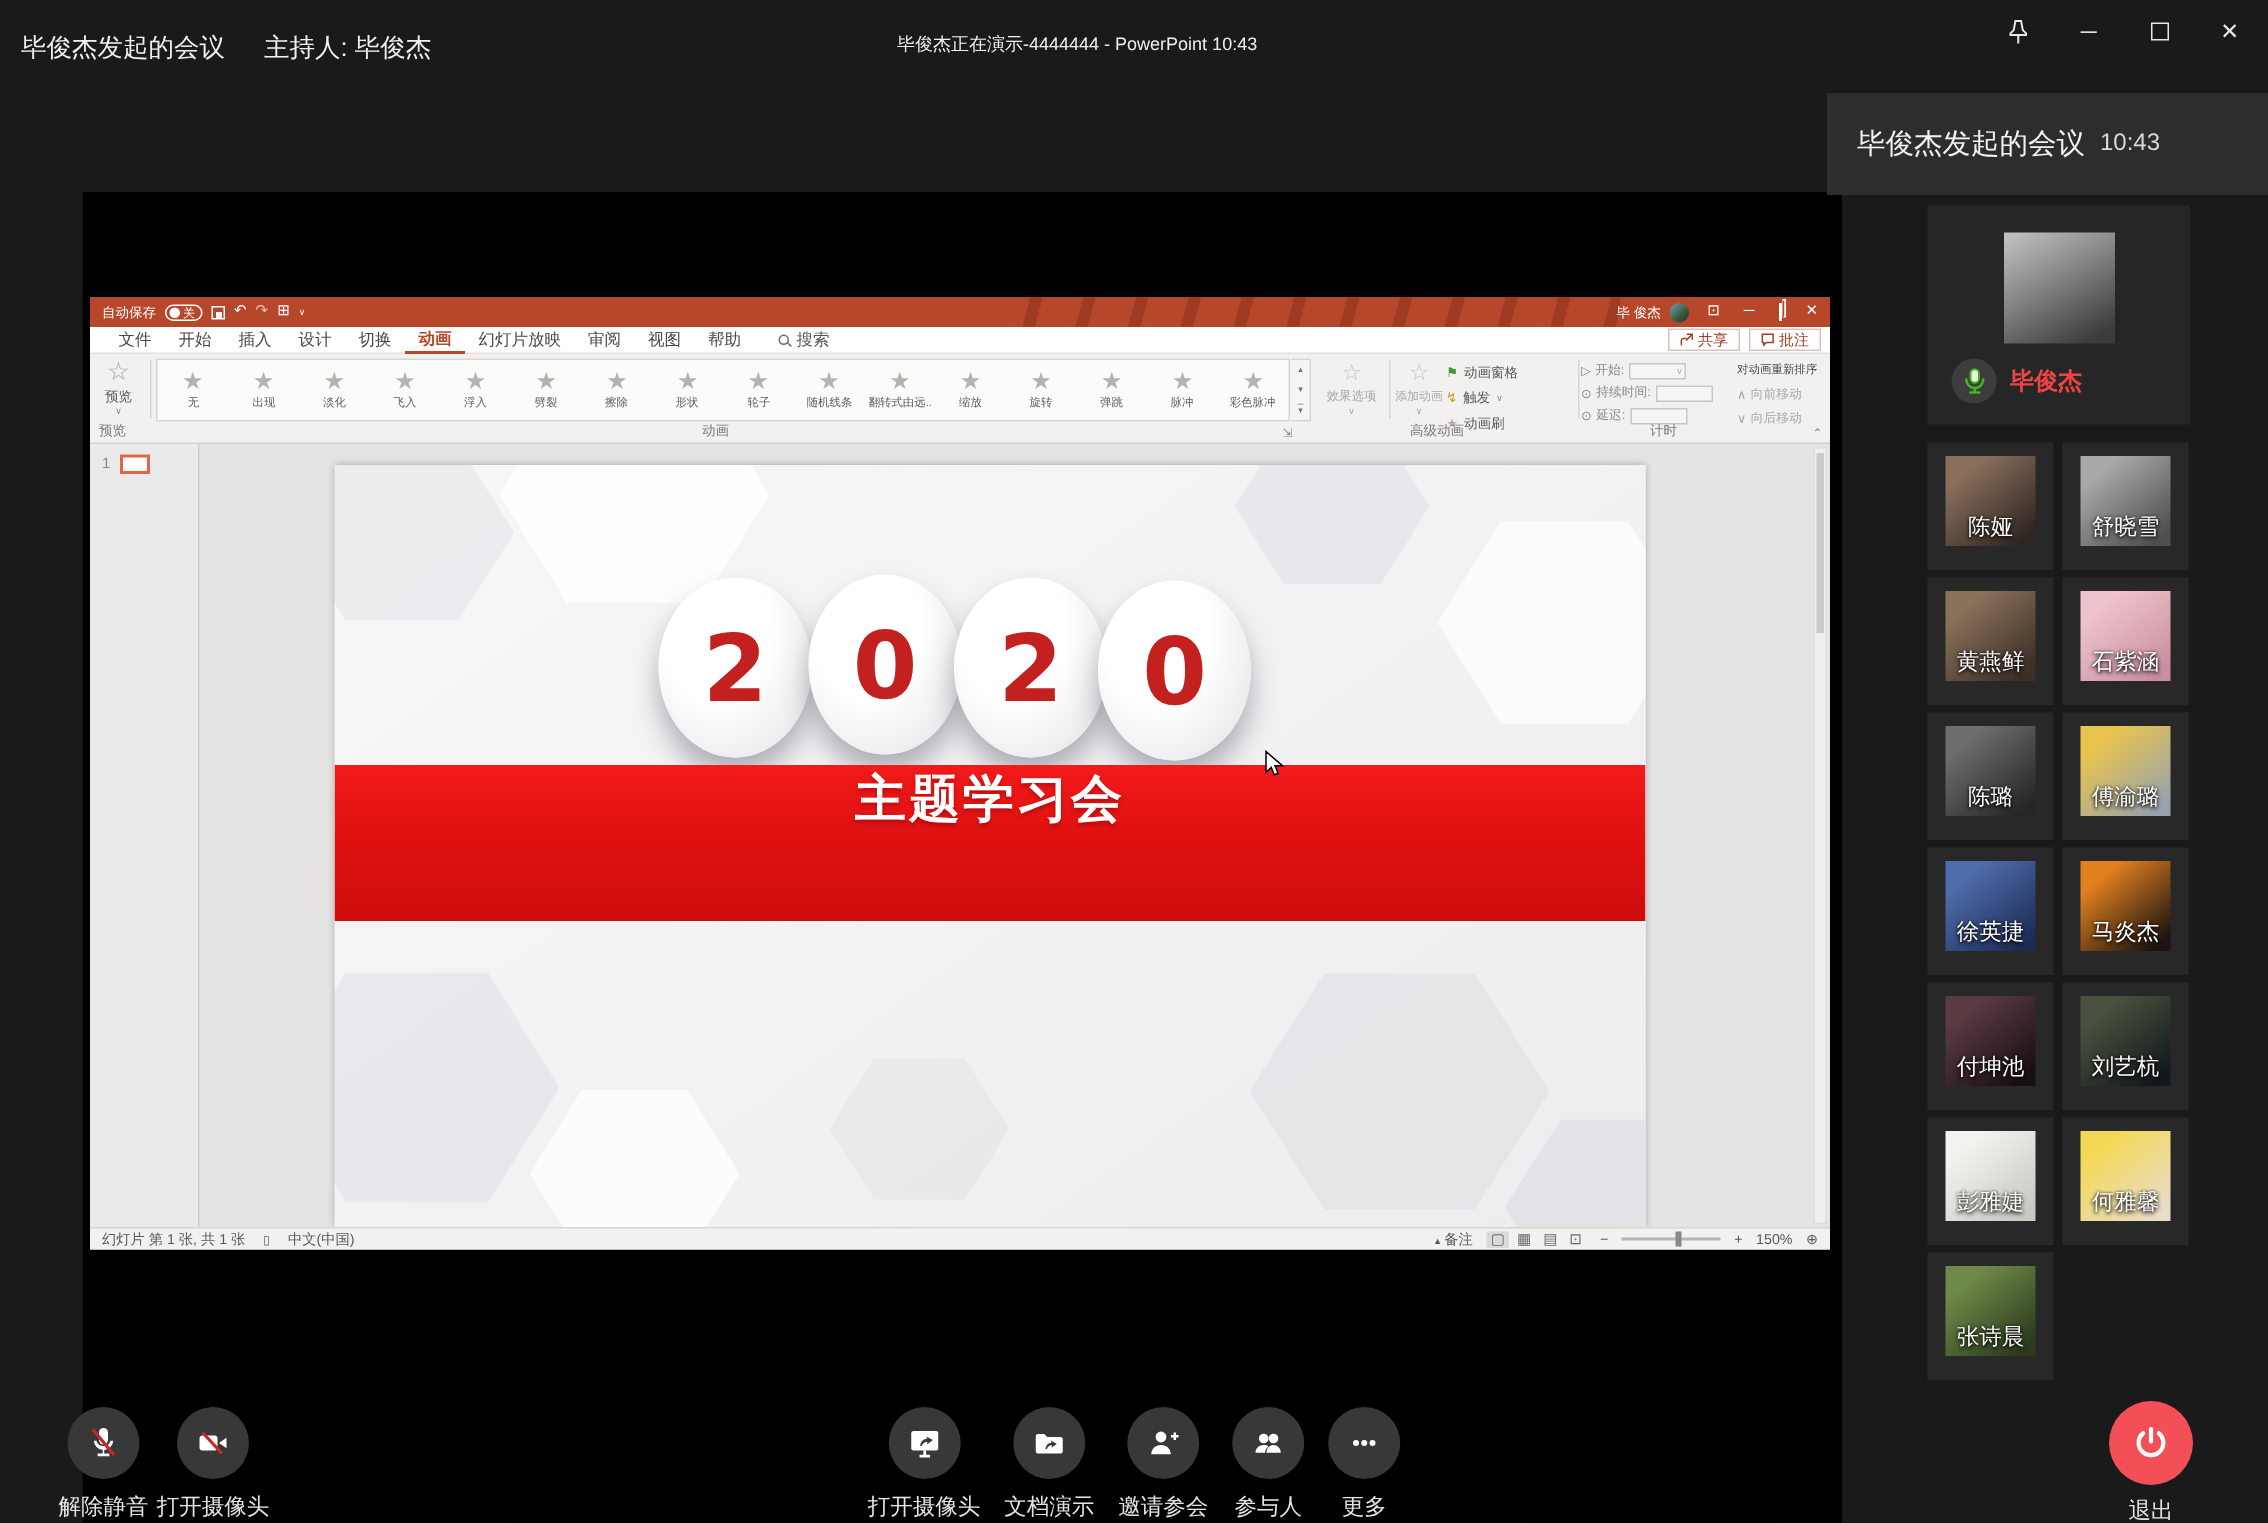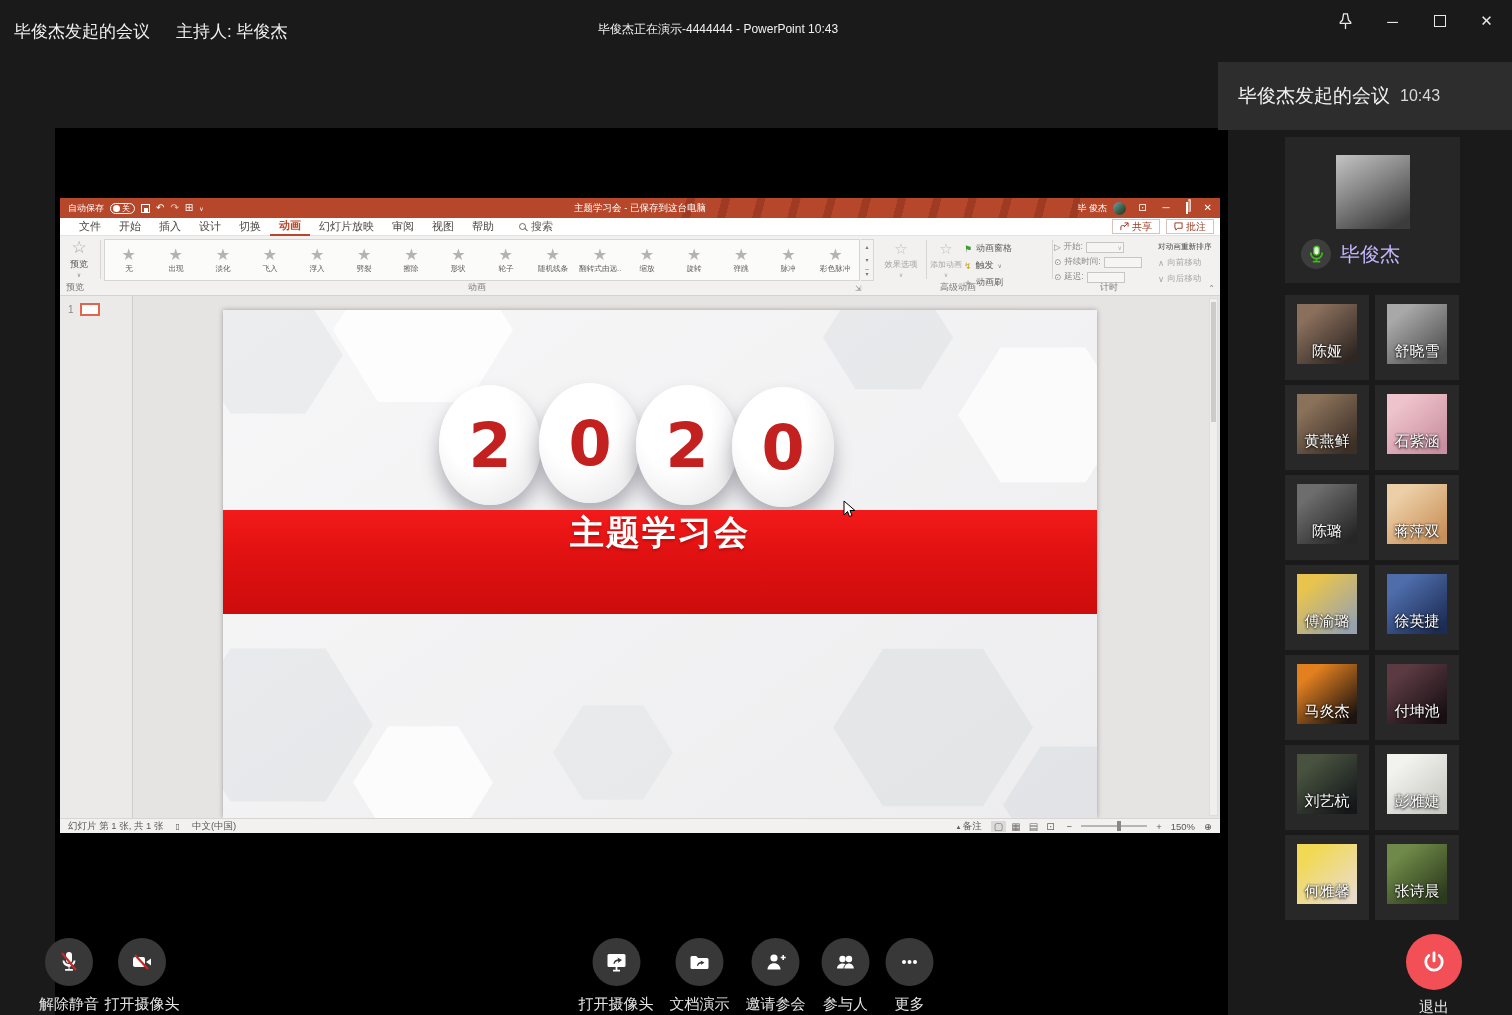--- a/index.html
+++ b/index.html
@@ -101,21 +101,21 @@
   .zoom-thumb { position:absolute; left:55%; top:-4px; width:4px; height:10px; background:#8a8886; }
 
   
   .panel-header { position:absolute; left:1218px; top:62px; width:294px; height:68px; background:#2d2d2d; display:flex; align-items:center; padding-left:20px; gap:10px; }
   .panel-header .t { font-size:19px; color:#f2f2f2; }
   .panel-header .tm { font-size:16px; color:#d8d8d8; }
   .speaker-tile { position:absolute; left:1285px; top:137px; width:175px; height:146px; background:#262626; }
   .speaker-avatar { position:absolute; left:51px; top:18px; width:74px; height:74px; background:linear-gradient(150deg,#bdbdbd 5%,#8a8a8a 40%,#3c3c3c 90%); }
   .speaker-row { position:absolute; left:16px; bottom:14px; display:flex; align-items:center; gap:9px; }
   .mic-circle { width:30px; height:30px; border-radius:50%; background:#3d3d3d; display:flex; align-items:center; justify-content:center; }
-  .speaker-name { font-size:20px; font-weight:normal; color:#c4b5fd; }
+  .speaker-name { font-size:16px; font-weight:bold; color:#ef4444; }
   .p-grid { position:absolute; left:1285px; top:295px; width:176px; display:grid; grid-template-columns:84px 84px; grid-auto-rows:85px; gap:5px 6px; }
   .p-tile { position:relative; background:#282828; }
   .p-avatar { position:absolute; left:12px; top:9px; width:60px; height:60px; }
   .p-name { position:absolute; left:-6px; right:-6px; top:47px; text-align:center; font-size:15px; color:#fff; text-shadow:0 1px 3px rgba(0,0,0,.95), 0 0 2px rgba(0,0,0,.8); }
 
   
   .tb-item { position:absolute; display:flex; flex-direction:column; align-items:center; gap:9px; }
   .circle-btn { width:48px; height:48px; border-radius:50%; background:#383838; display:flex; align-items:center; justify-content:center; }
   .tb-label { font-size:15px; color:#e4e4e4; white-space:nowrap; }
   .center-group { position:absolute; left:50%; top:938px; transform:translateX(-50%); display:flex; gap:16px; }
@@ -162,21 +162,20 @@
           <span class="autosave-toggle">
               <span class="autosave-dot"></span>
               <span>关</span>
             </span>
           <span class="save-ic"></span>
           <span class="tb-glyph">↶</span>
           <span class="tb-glyph" style="opacity:.65">↷</span>
           <span class="tb-glyph">⊞</span>
           <span class="tb-caret">∨</span>
         </div>
-        <div class="tb-center">主题学习会 - 已保存到这台电脑</div>
         <div class="tb-right">
           <span style="padding-right:2px;">毕 俊杰</span>
           <span class="ppt-avatar"></span>
           <span class="tb-glyph">⊡</span>
           <span class="tb-glyph">─</span>
           <span><span class="restore-box"></span></span>
           <span class="tb-glyph">✕</span>
         </div>
       </div>
 
@@ -471,24 +470,20 @@
       </div>
       <div class="p-tile">
         <div class="p-avatar" style="background: linear-gradient(140deg, rgb(238, 195, 203) 20%, rgb(201, 143, 160) 90%);"></div>
         <div class="p-name">石紫涵</div>
       </div>
       <div class="p-tile">
         <div class="p-avatar" style="background: linear-gradient(140deg, rgb(109, 109, 109) 20%, rgb(38, 38, 38) 90%);"></div>
         <div class="p-name">陈璐</div>
       </div>
       <div class="p-tile">
-        <div class="p-avatar" style="background: linear-gradient(140deg, rgb(236, 207, 166) 20%, rgb(201, 144, 89) 90%);"></div>
-        <div class="p-name">蒋萍双</div>
-      </div>
-      <div class="p-tile">
         <div class="p-avatar" style="background: linear-gradient(140deg, rgb(232, 196, 78) 20%, rgb(151, 162, 174) 90%);"></div>
         <div class="p-name">傅渝璐</div>
       </div>
       <div class="p-tile">
         <div class="p-avatar" style="background: linear-gradient(140deg, rgb(79, 109, 171) 20%, rgb(28, 44, 85) 90%);"></div>
         <div class="p-name">徐英捷</div>
       </div>
       <div class="p-tile">
         <div class="p-avatar" style="background: linear-gradient(140deg, rgb(226, 128, 31) 20%, rgb(28, 20, 16) 90%);"></div>
         <div class="p-name">马炎杰</div>

